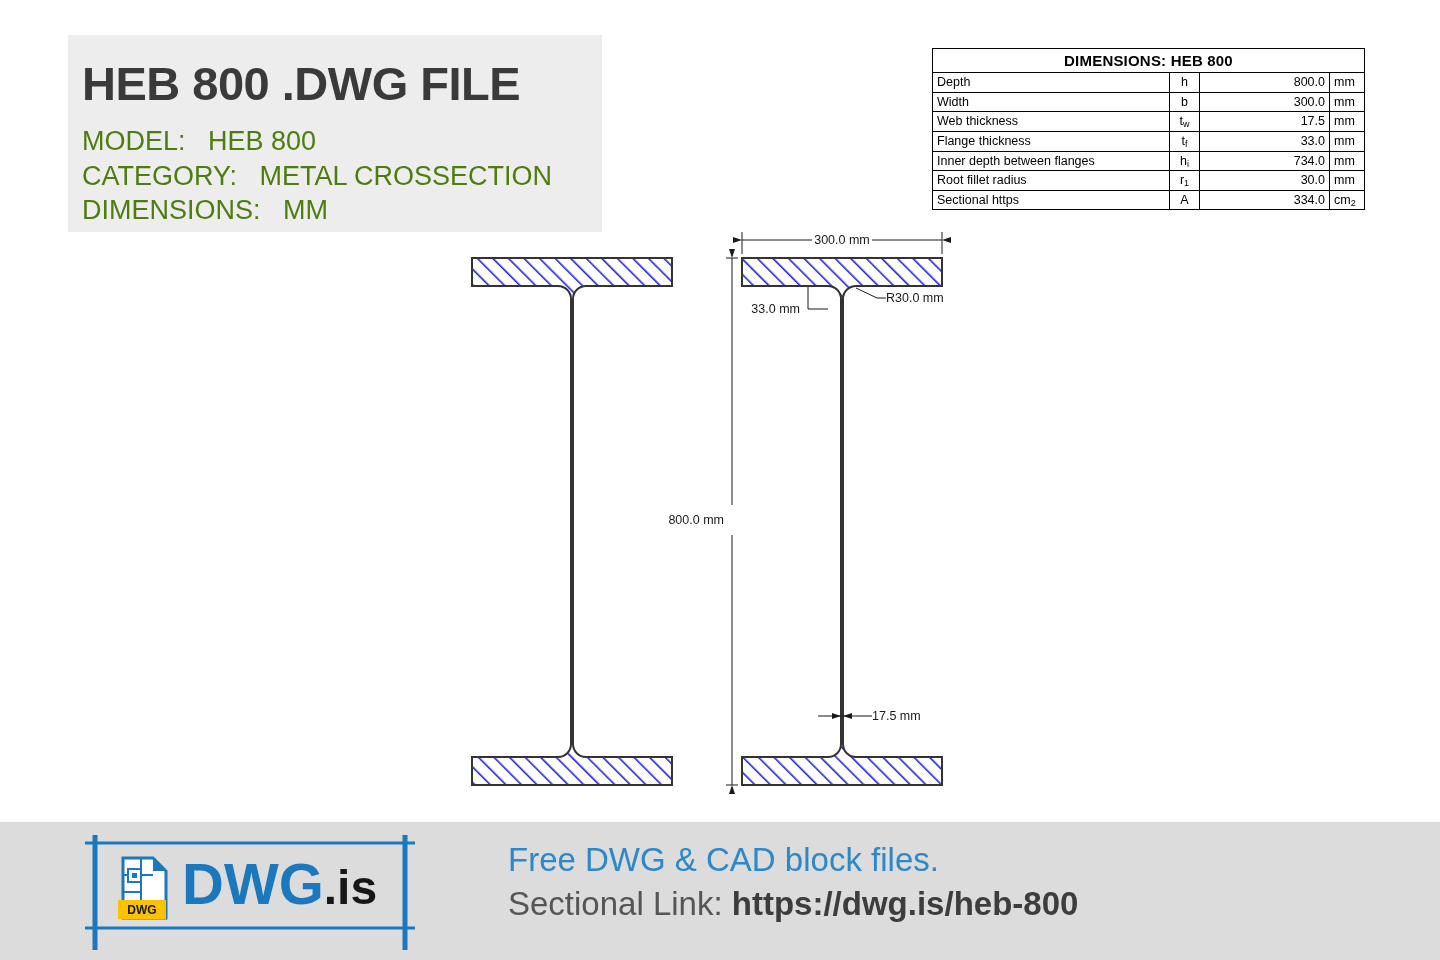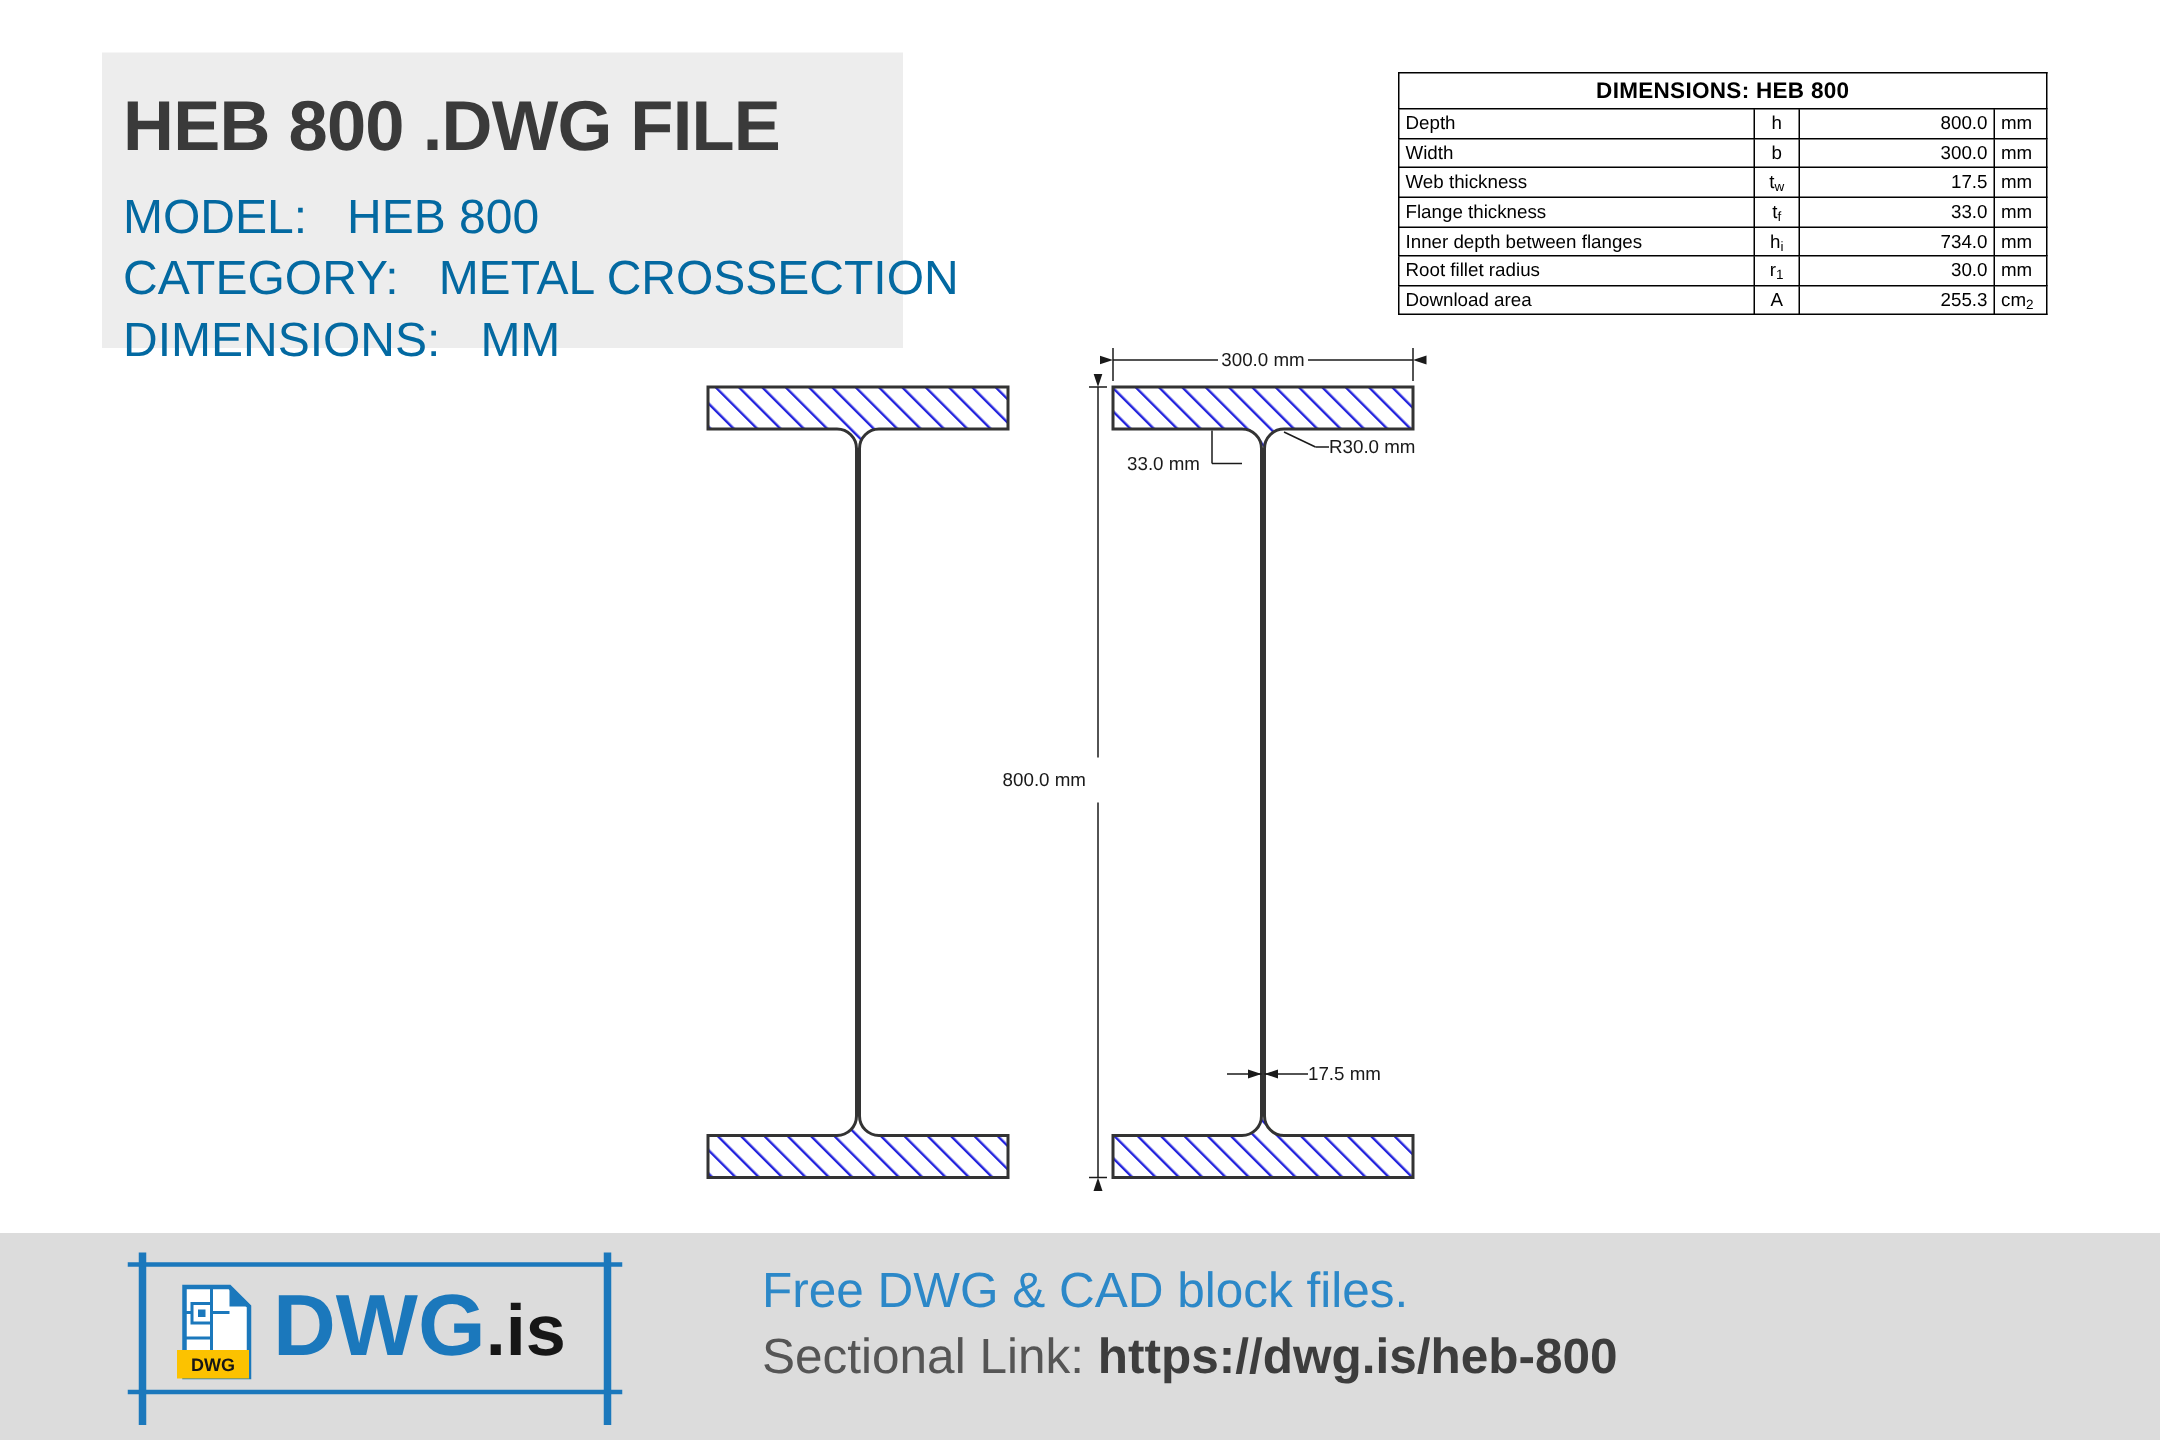--- a/index.html
+++ b/index.html
@@ -29,22 +29,22 @@
   #page-title {
     font-size: 47px;
     font-weight: bold;
     color: #3a3a3a;
     letter-spacing: -0.5px;
     line-height: 1.05;
     margin: 0 16px 16px 0;
     white-space: nowrap;
   }
   .meta-line {
-    font-size: 32px;
-    color: #0369a1;
+    font-size: 27px;
+    color: #4d7c0f;
     line-height: 1.28;
     white-space: nowrap;
   }
 
   
   #dim-table-wrap {
     position: absolute;
     left: 908px;
     top: 48px;
     margin-left: 24px;
@@ -199,23 +199,23 @@
           <td class="col-val">734.0</td>
           <td class="col-unit">mm</td>
         </tr>
         <tr>
           <td class="col-desc">Root fillet radius</td>
           <td class="col-sym">r<span class="sub">1</span></td>
           <td class="col-val">30.0</td>
           <td class="col-unit">mm</td>
         </tr>
         <tr>
-          <td class="col-desc">Download area</td>
+          <td class="col-desc">Sectional https</td>
           <td class="col-sym">A</td>
-          <td class="col-val">255.3</td>
+          <td class="col-val">334.0</td>
           <td class="col-unit">cm<span class="sub">2</span></td>
         </tr>
       </tbody>
   </table>
 </div>
 
 <div id="drawing-area">
   <svg width="1440" height="822" viewBox="0 0 1440 822" xmlns="http://www.w3.org/2000/svg">
     <defs>
 

